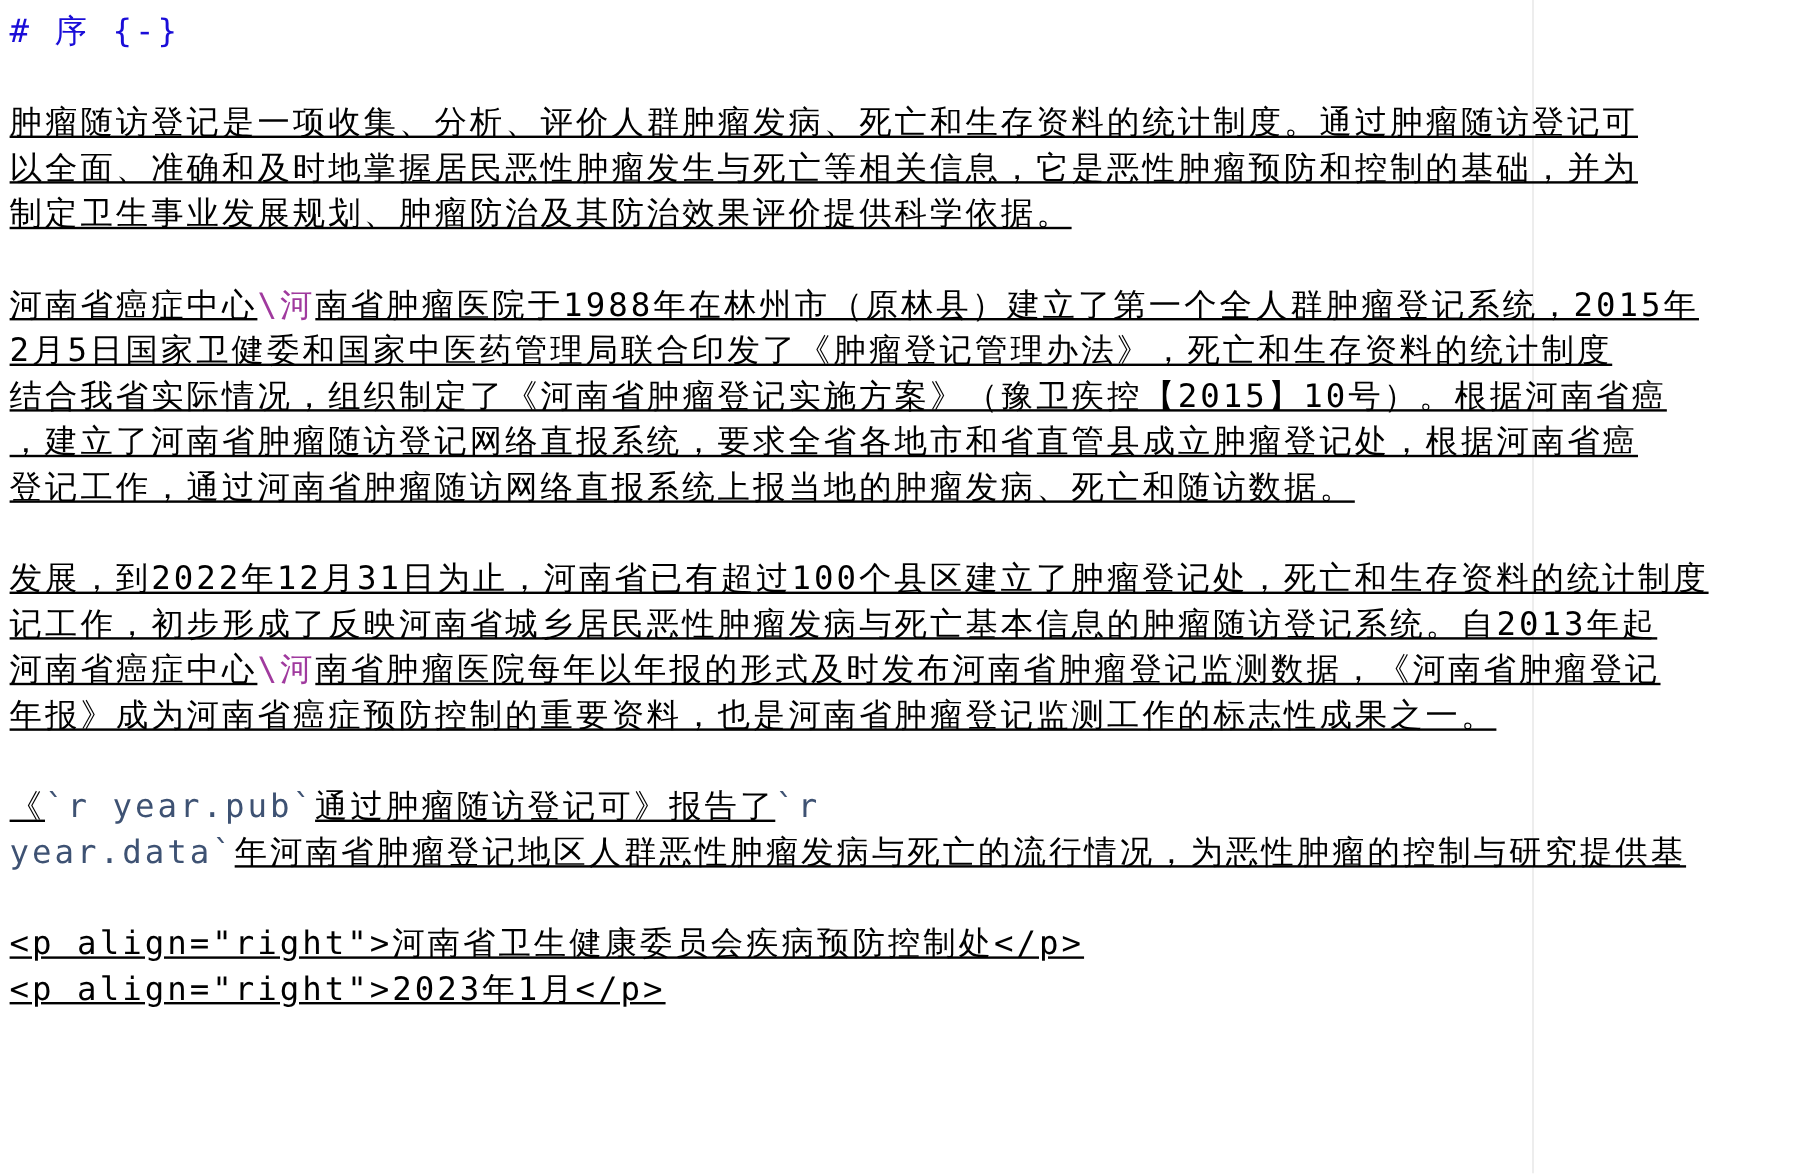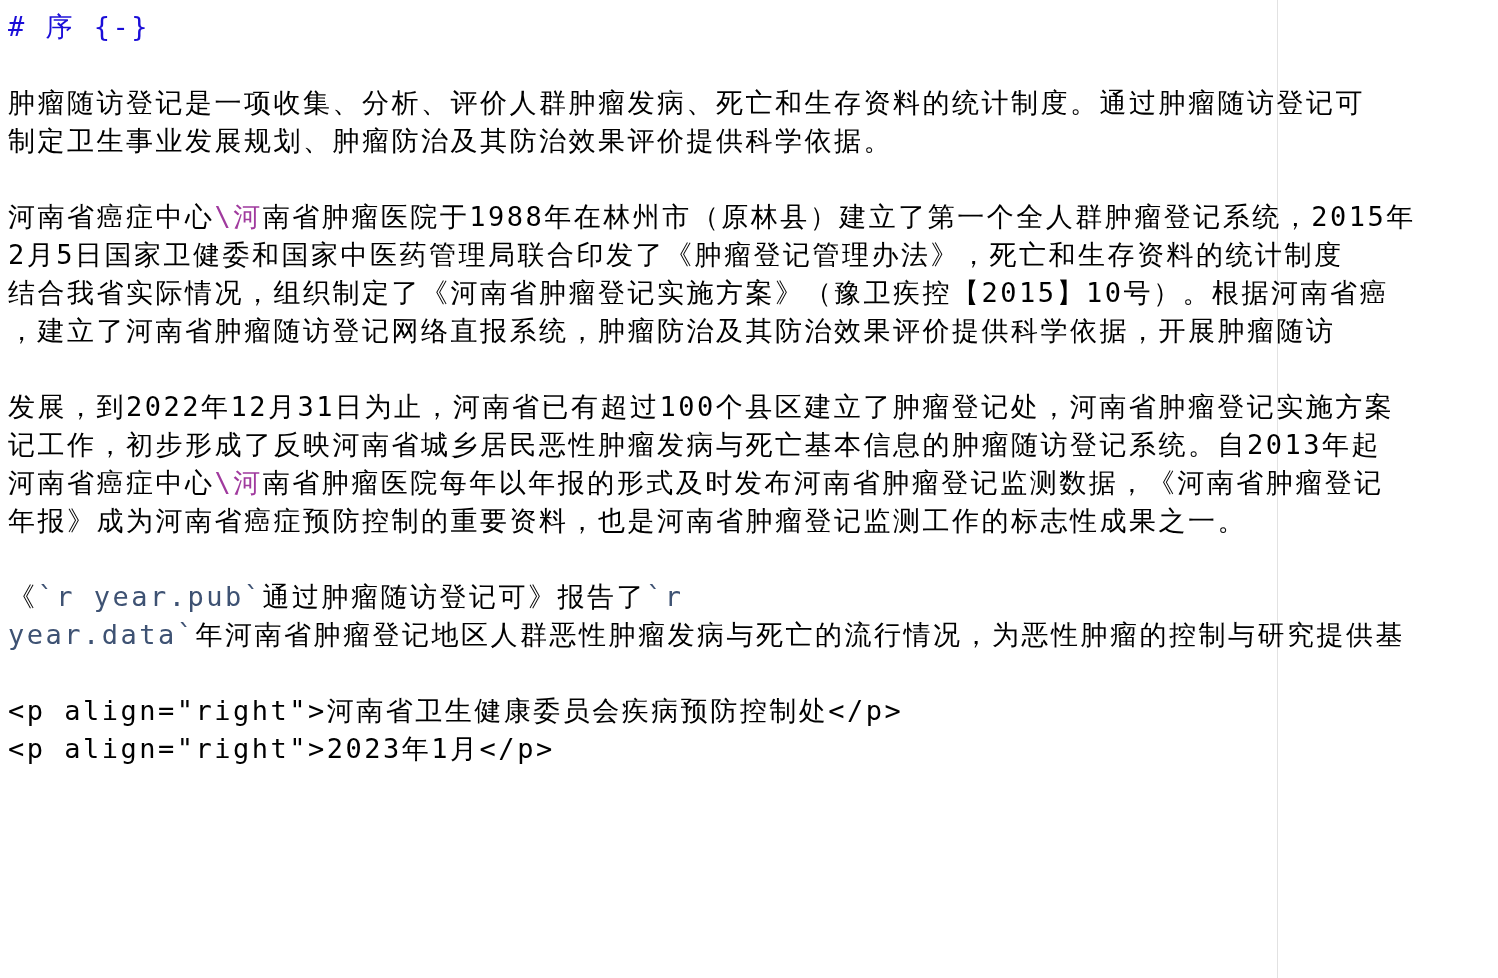--- a/index.html
+++ b/index.html
@@ -37,42 +37,44 @@
 
   .line {
     min-height: 38px;
     line-height: 38px;
     font-size: 27px;
     letter-spacing: 2.5px;
     white-space: pre;
     color: var(--fg, #000000);
   }
 
-  .seg-plain   { color: var(--fg, #000000); }
+  .seg-plain   { color: var(--fg, #000000); text-decoration: underline; }
   .seg-heading { color: var(--heading, #1a0dd8); }
   .seg-escape  { color: var(--escape, #a03a9e); }
   .seg-code    { color: var(--code, #3e5273); }
 </style>
 </head>
 <body>
 
 <div class="editor">
   <div class="ruler"></div>
   <div class="content">
       <div class="line"><span class="seg-heading"># 序 {-}</span></div>
       <div class="line"></div>
       <div class="line"><span class="seg-plain">肿瘤随访登记是一项收集、分析、评价人群肿瘤发病、死亡和生存资料的统计制度。通过肿瘤随访登记可</span></div>
+      <div class="line"><span class="seg-plain">以全面、准确和及时地掌握居民恶性肿瘤发生与死亡等相关信息，它是恶性肿瘤预防和控制的基础，并为</span></div>
       <div class="line"><span class="seg-plain">制定卫生事业发展规划、肿瘤防治及其防治效果评价提供科学依据。</span></div>
       <div class="line"></div>
       <div class="line"><span class="seg-plain">河南省癌症中心</span><span class="seg-escape">\河</span><span class="seg-plain">南省肿瘤医院于1988年在林州市（原林县）建立了第一个全人群肿瘤登记系统，2015年</span></div>
       <div class="line"><span class="seg-plain">2月5日国家卫健委和国家中医药管理局联合印发了《肿瘤登记管理办法》，死亡和生存资料的统计制度</span></div>
       <div class="line"><span class="seg-plain">结合我省实际情况，组织制定了《河南省肿瘤登记实施方案》（豫卫疾控【2015】10号）。根据河南省癌</span></div>
-      <div class="line"><span class="seg-plain">，建立了河南省肿瘤随访登记网络直报系统，肿瘤防治及其防治效果评价提供科学依据，开展肿瘤随访</span></div>
+      <div class="line"><span class="seg-plain">，建立了河南省肿瘤随访登记网络直报系统，要求全省各地市和省直管县成立肿瘤登记处，根据河南省癌</span></div>
+      <div class="line"><span class="seg-plain">登记工作，通过河南省肿瘤随访网络直报系统上报当地的肿瘤发病、死亡和随访数据。</span></div>
       <div class="line"></div>
-      <div class="line"><span class="seg-plain">发展，到2022年12月31日为止，河南省已有超过100个县区建立了肿瘤登记处，河南省肿瘤登记实施方案</span></div>
+      <div class="line"><span class="seg-plain">发展，到2022年12月31日为止，河南省已有超过100个县区建立了肿瘤登记处，死亡和生存资料的统计制度</span></div>
       <div class="line"><span class="seg-plain">记工作，初步形成了反映河南省城乡居民恶性肿瘤发病与死亡基本信息的肿瘤随访登记系统。自2013年起</span></div>
       <div class="line"><span class="seg-plain">河南省癌症中心</span><span class="seg-escape">\河</span><span class="seg-plain">南省肿瘤医院每年以年报的形式及时发布河南省肿瘤登记监测数据，《河南省肿瘤登记</span></div>
       <div class="line"><span class="seg-plain">年报》成为河南省癌症预防控制的重要资料，也是河南省肿瘤登记监测工作的标志性成果之一。</span></div>
       <div class="line"></div>
       <div class="line"><span class="seg-plain">《</span><span class="seg-code">`r year.pub`</span><span class="seg-plain">通过肿瘤随访登记可》报告了</span><span class="seg-code">`r</span></div>
       <div class="line"><span class="seg-code">year.data`</span><span class="seg-plain">年河南省肿瘤登记地区人群恶性肿瘤发病与死亡的流行情况，为恶性肿瘤的控制与研究提供基</span></div>
       <div class="line"></div>
       <div class="line"><span class="seg-plain">&lt;p align="right"&gt;河南省卫生健康委员会疾病预防控制处&lt;/p&gt;</span></div>
       <div class="line"><span class="seg-plain">&lt;p align="right"&gt;2023年1月&lt;/p&gt;</span></div>
     </div>

